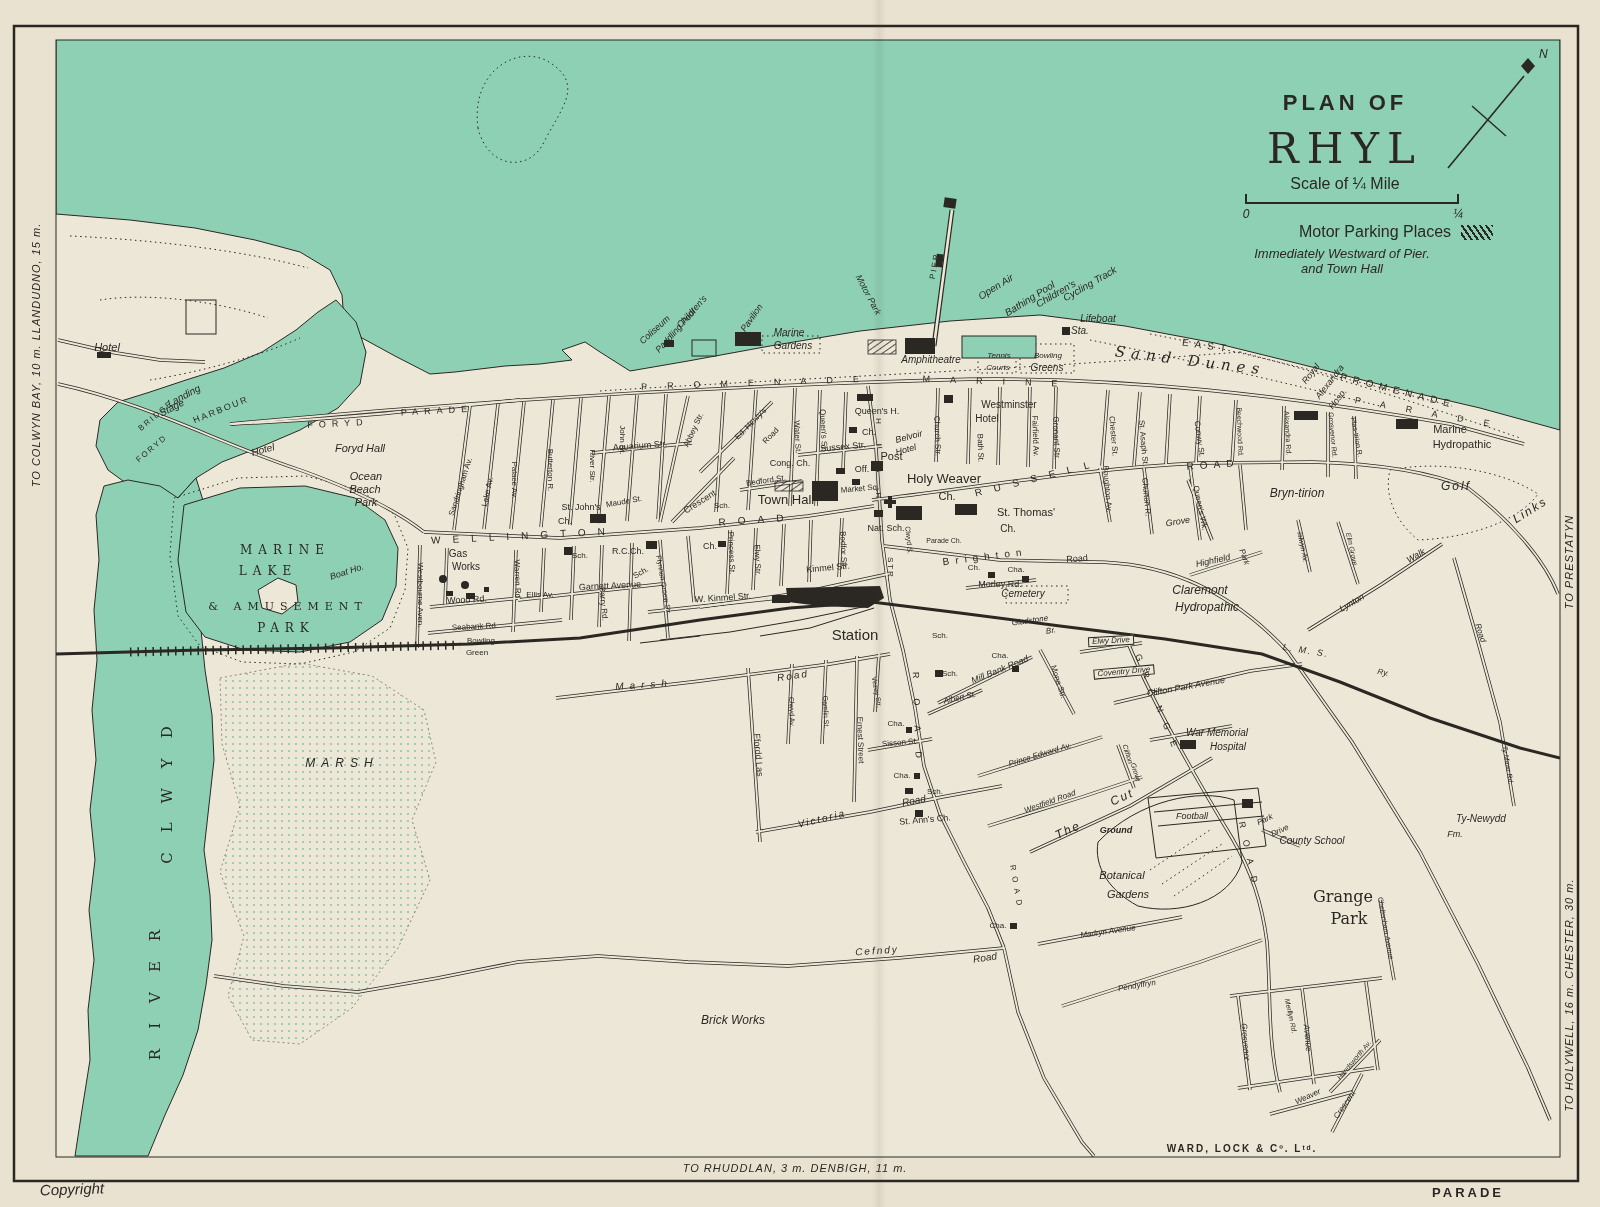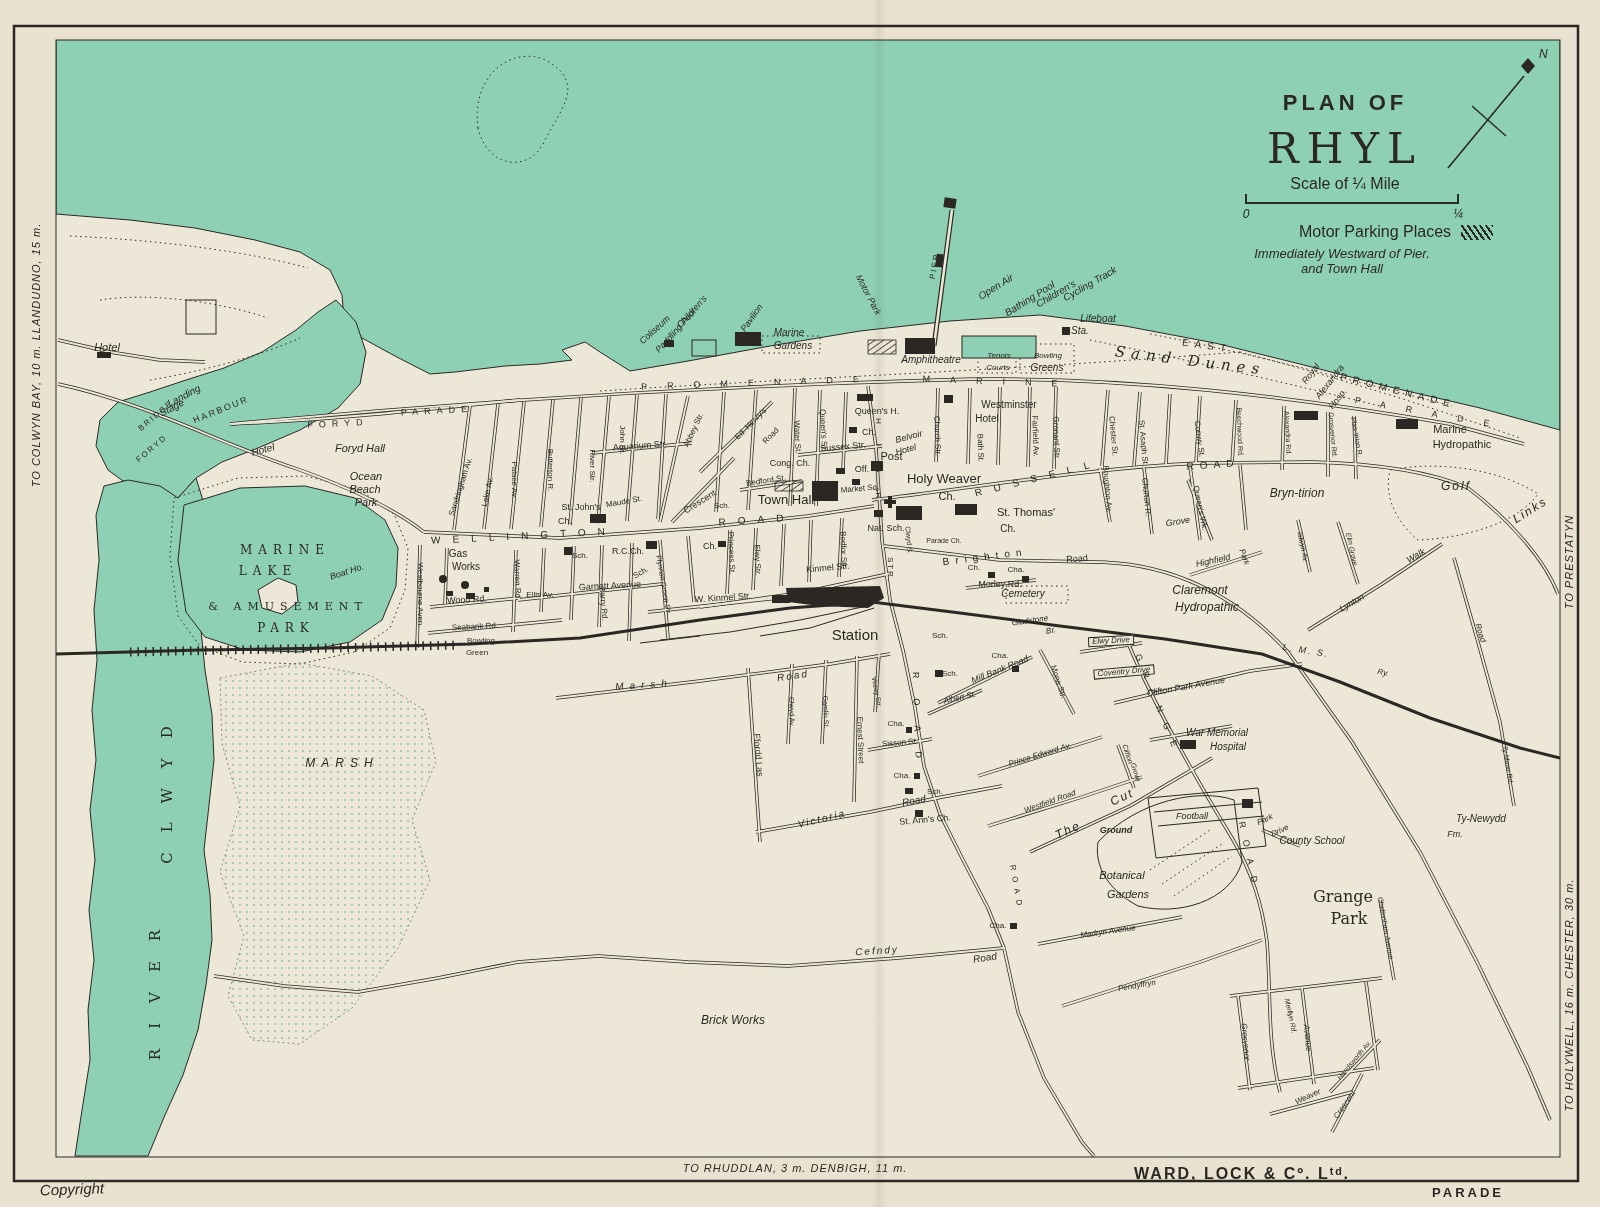--- a/index.html
+++ b/index.html
@@ -33,22 +33,22 @@
   #parking-label{font-size:16px;}
   .hatch-swatch{width:32px;height:15px;border:0;
      background:repeating-linear-gradient(55deg,rgba(0,0,0,0) 0 3px,var(--ink) 3px 5px);}
   .legend-note{font-style:italic;font-size:13px;}
   
   .margin-lb{position:absolute;font-size:11px;font-style:italic;white-space:nowrap;
              transform:translate(-50%,-50%) rotate(-90deg);letter-spacing:1px;}
   #margin-bottom{transform:translate(-50%,-50%) rotate(0deg);font-size:11px;letter-spacing:1px;}
   #copyright{position:absolute;left:72px;top:1189px;transform:translate(-50%,-50%) rotate(-2deg);
              font-style:italic;font-size:15px;}
-  #publisher{position:absolute;left:1242px;top:1174px;transform:translate(-50%,-50%);
-             font-size:16px;font-weight:bold;letter-spacing:2px;}
+  #publisher{position:absolute;left:1242px;top:1148px;transform:translate(-50%,-50%);
+             font-size:10px;font-weight:bold;letter-spacing:2px;}
   #london{position:absolute;left:1468px;top:1192px;transform:translate(-50%,-50%);
           font-size:13px;font-weight:bold;letter-spacing:3px;}
   .fold{position:absolute;left:872px;top:0;width:14px;height:100%;
         background:linear-gradient(90deg,rgba(60,50,30,0) 0%,rgba(60,50,30,.08) 50%,rgba(60,50,30,0) 100%);}
 </style>
 </head>
 <body>
 
 <div class="page">
 

